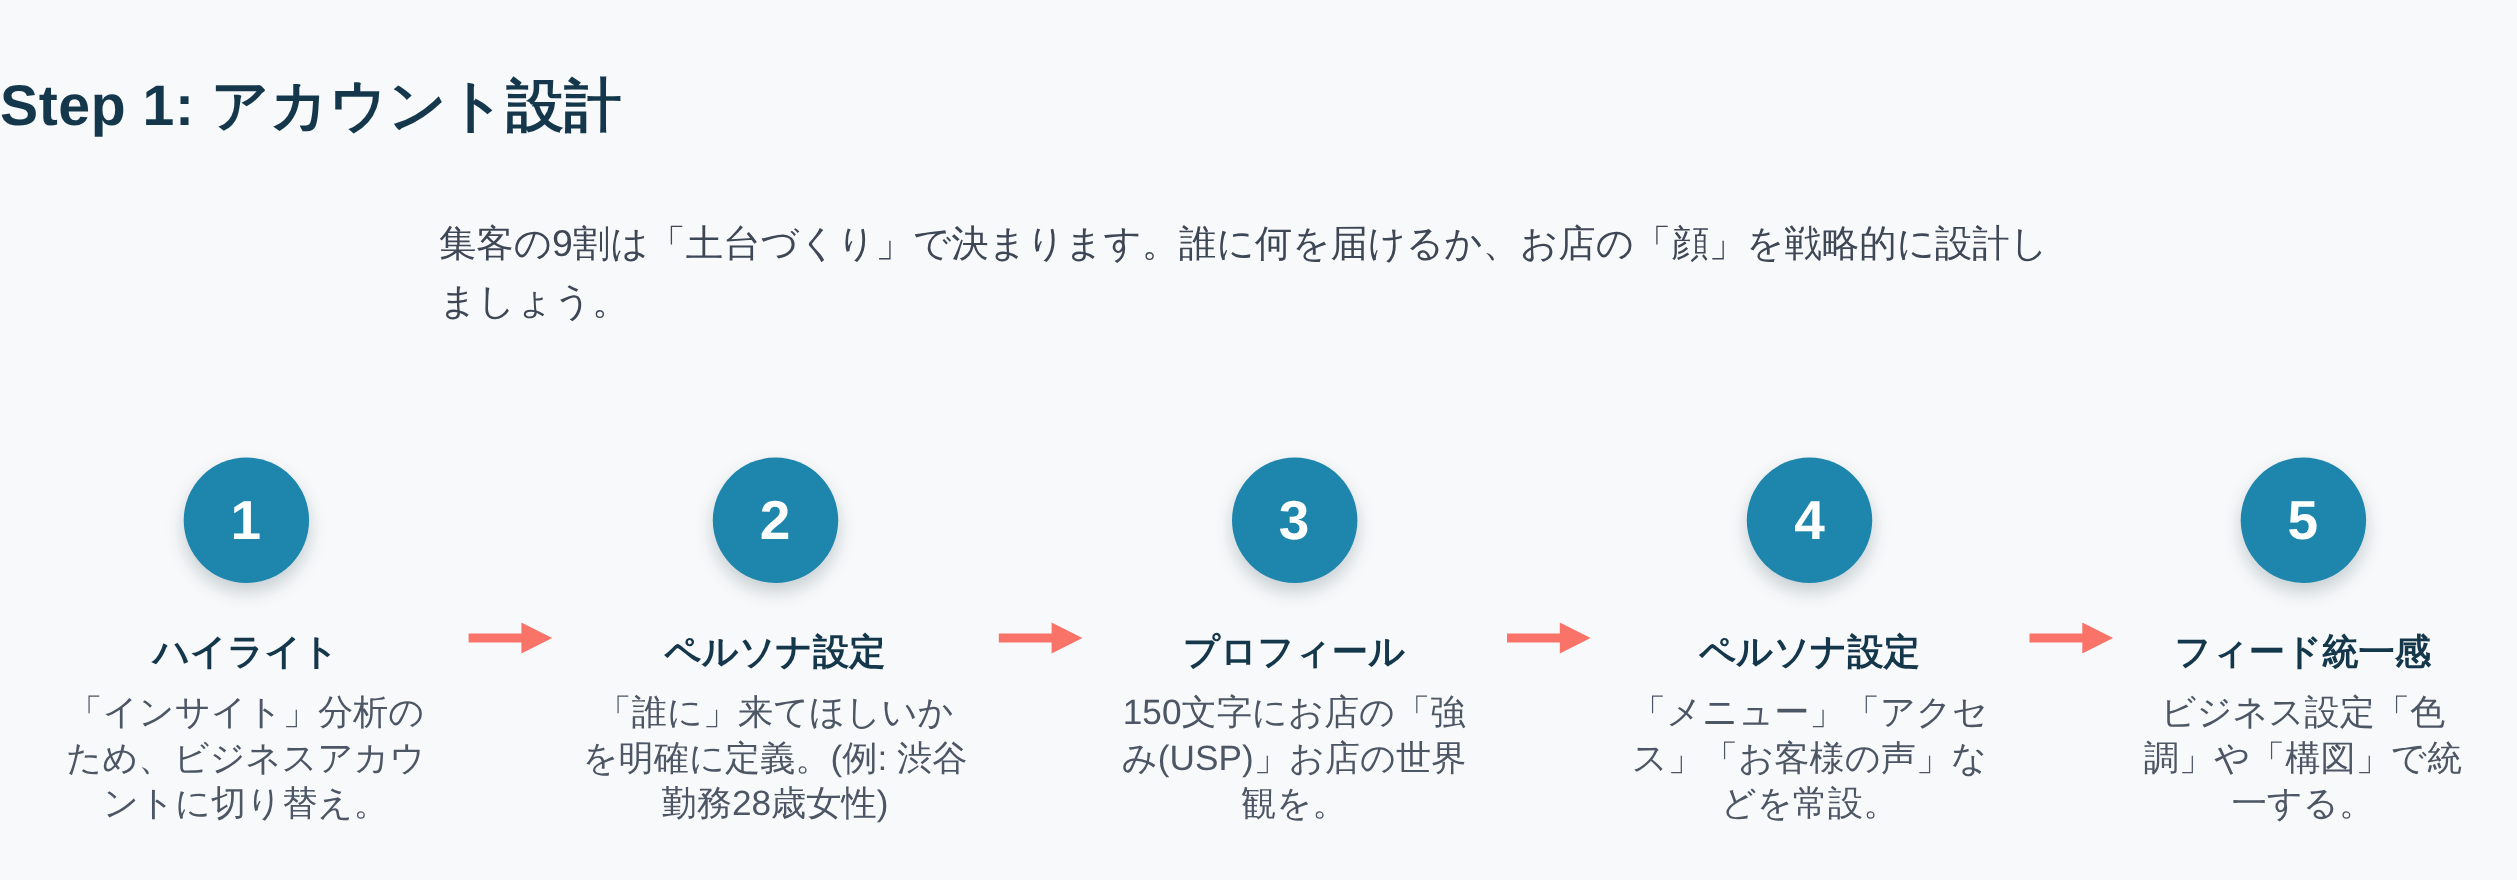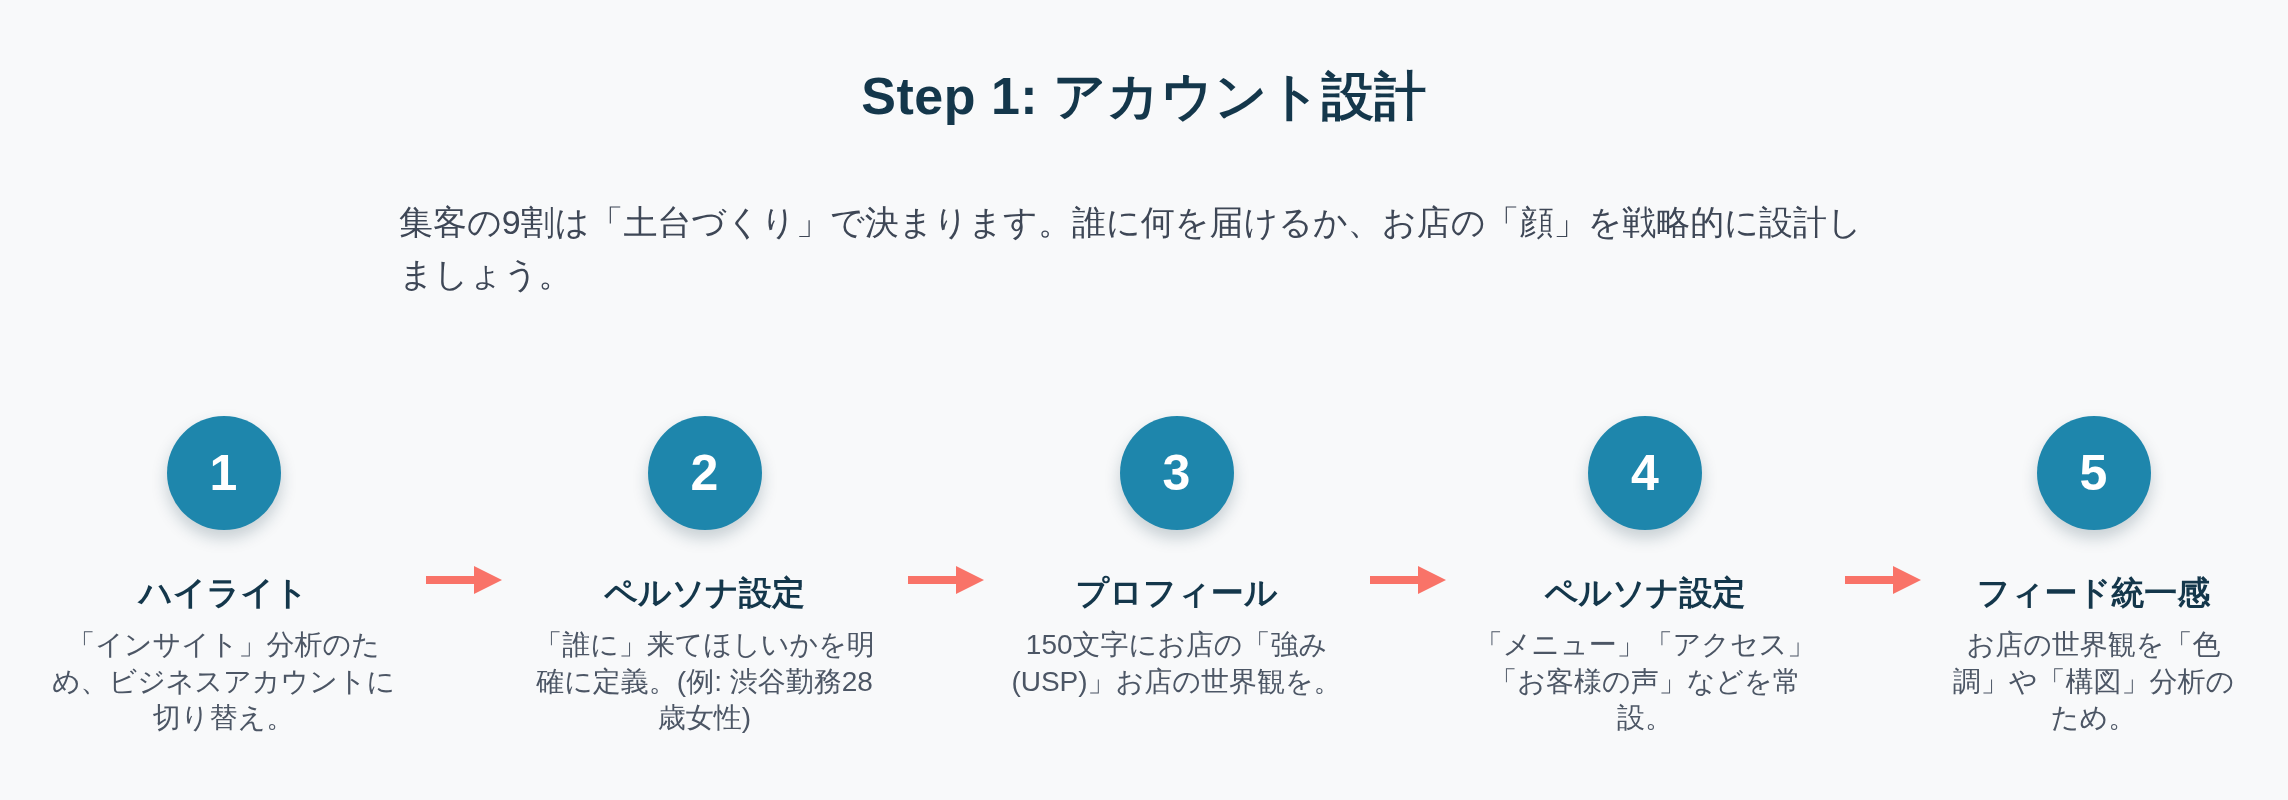--- a/index.html
+++ b/index.html
@@ -18,21 +18,20 @@
     overflow: hidden;
     background: var(--background);
     font-family: "Liberation Sans", sans-serif;
   }
   .page {
     width: 2288px;
     height: 800px;
     padding-top: 62px;
   }
   .page-title {
-    text-align: center;
     font-size: 52px;
     font-weight: 700;
     color: var(--heading);
     letter-spacing: 0.5px;
   }
   .page-subtitle {
     margin: 64px auto 0 auto;
     max-width: 1490px;
     text-align: left;
     font-size: 34px;
@@ -73,21 +72,21 @@
     font-weight: 700;
   }
   .step-title {
     font-size: 33px;
     font-weight: 700;
     color: var(--heading);
     line-height: 1.25;
     margin-bottom: 14px;
   }
   .step-desc {
-    font-size: 28px;
+    font-size: 32px;
     line-height: 1.3;
     color: var(--text-secondary);
   }
   .arrow {
     flex: 0 0 auto;
     margin: 146px 25px 0 25px;
     color: var(--arrow-coral);
     line-height: 0;
   }
 </style>
@@ -156,17 +155,17 @@
       <svg width="80" height="36" viewBox="0 0 80 36" aria-hidden="true">
         <path d="M2 14 H50 V4 L78 18 L50 32 V22 H2 Z" fill="currentColor"></path>
       </svg>
     </div>
 
     <div class="step w5">
       <div class="step-circle">
         <span>5</span>
       </div>
       <div class="step-title">フィード統一感</div>
-      <div class="step-desc">お店の世界観を「色調」や「構図」分析のため。</div>
+      <div class="step-desc">ビジネス設定「色調」や「構図」で統一する。</div>
     </div>
 
   </div>
 </div>
 
 </body></html>

